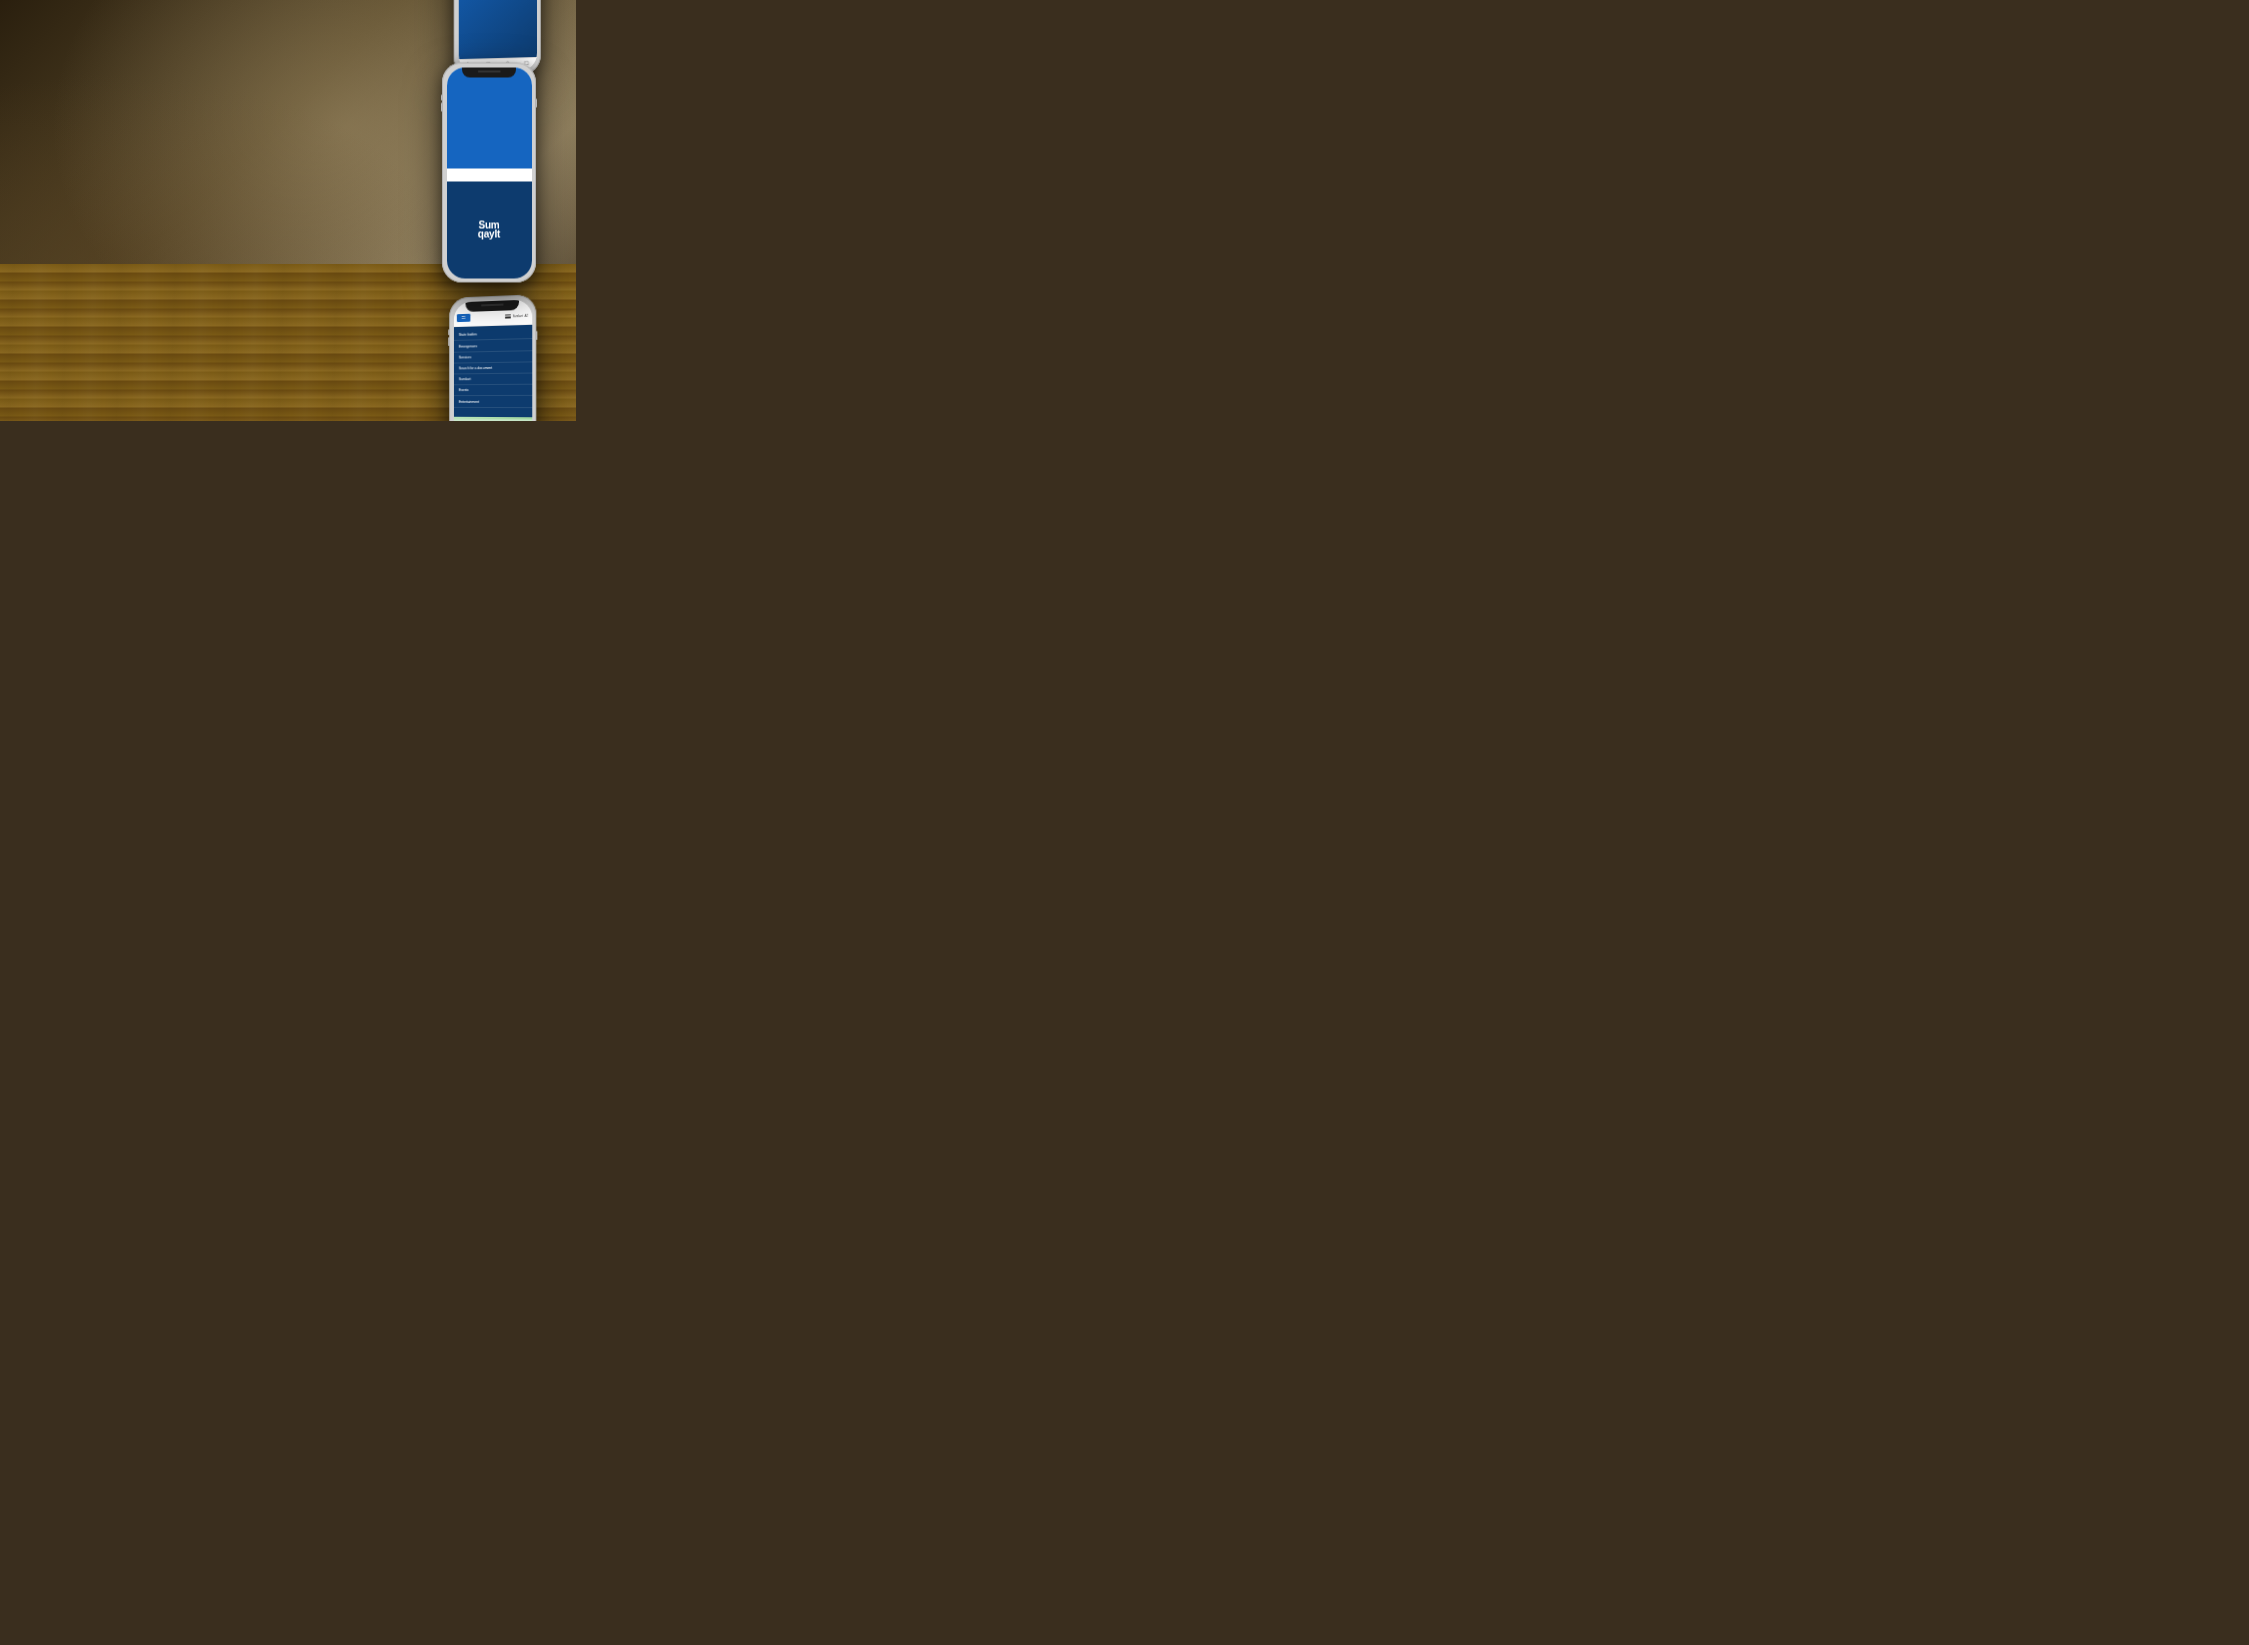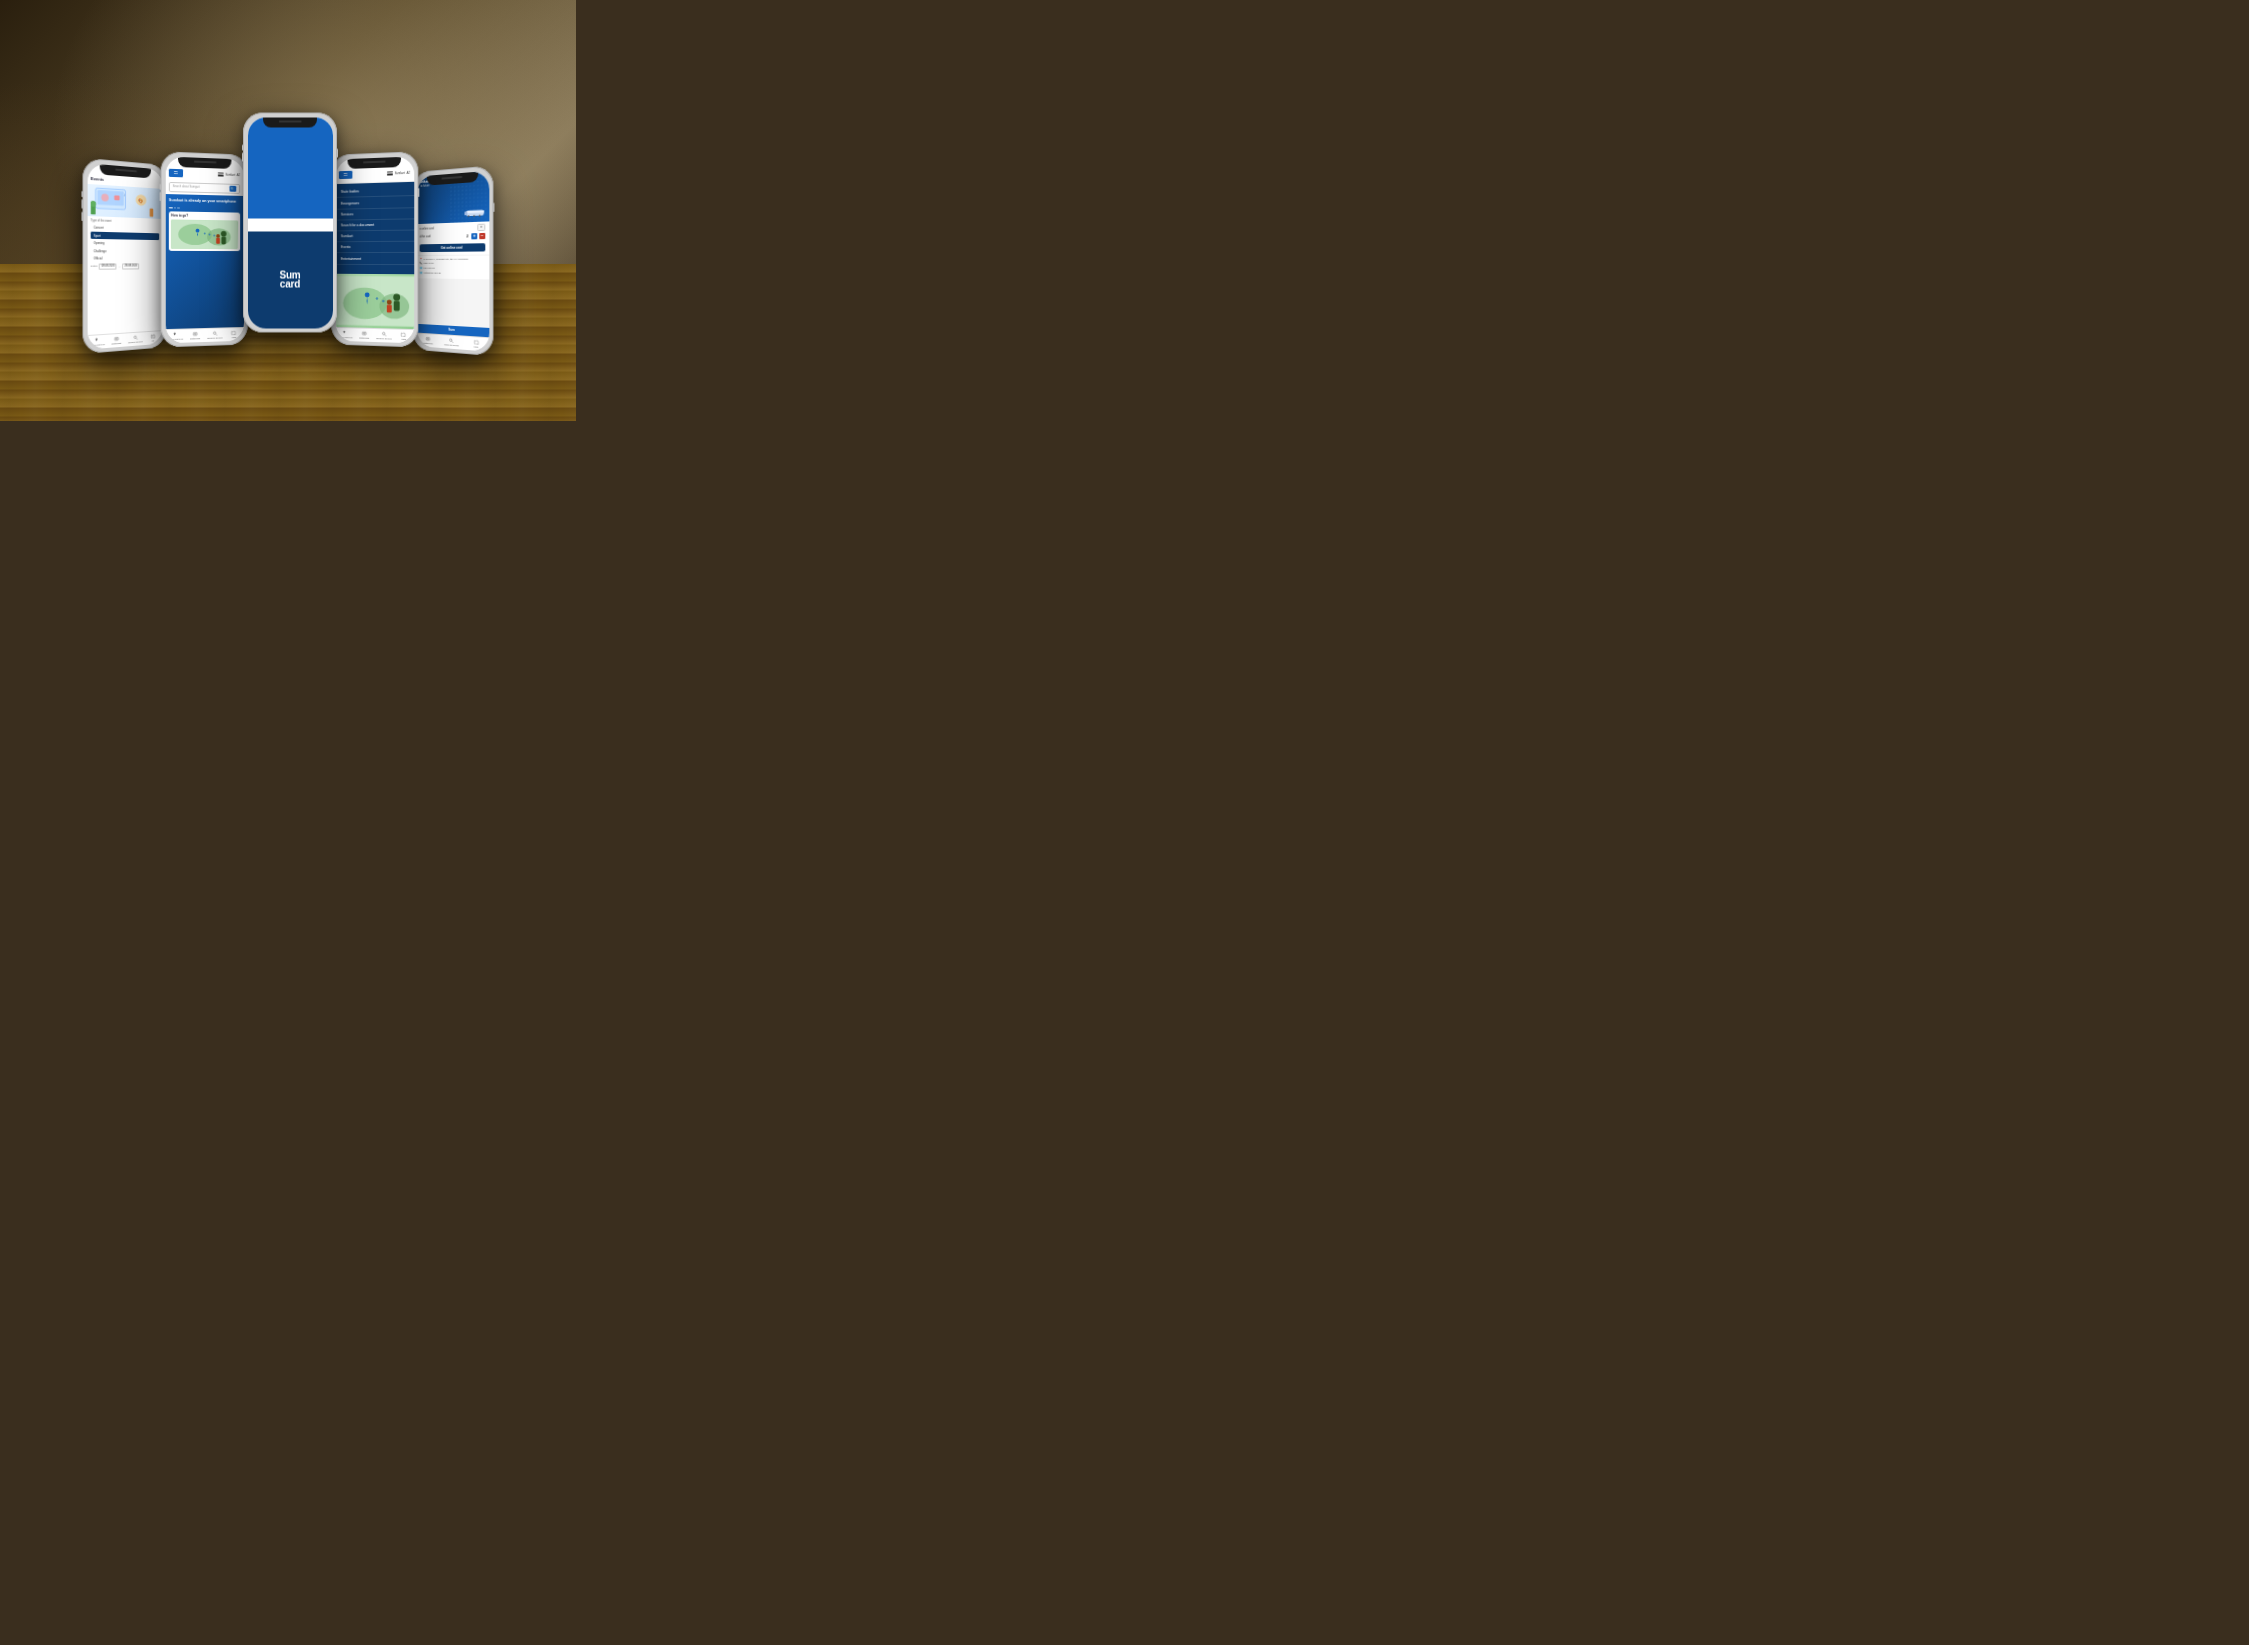--- a/index.html
+++ b/index.html
@@ -29,20 +29,21 @@
     
     .phones-container {
       position: relative;
       width: 495px;
       height: 360px;
       display: flex;
       align-items: flex-end;
       justify-content: center;
       gap: 0;
       padding-bottom: 36px;
+      flex-direction: column;
     }
 
     
     .phone {
       position: relative;
       border-radius: 20px;
       background: #d0d0d0;
       box-shadow:
         inset 0 0 0 0.9px #b0b0b0,
         0 13.5px 36px rgba(0,0,0,0.6),
@@ -891,21 +892,21 @@
       <div class="phone-notch">
         <div class="phone-speaker"></div>
       </div>
       <div class="screen-sumqayit">
         <div class="sumqayit-top">
         </div>
         <div class="white-divider"></div>
         <div class="sumqayit-bottom">
           <div class="sumqayit-title">
             <span>Sum</span><br>
-            <span>card</span>
+            <span>qayIt</span>
           </div>
         </div>
       </div>
     </div>
   </div>
 
   <div class="phone phone-4">
     <div class="phone-side-btn right"></div>
     <div class="phone-side-btn left-1"></div>
     <div class="phone-side-btn left-2"></div>

